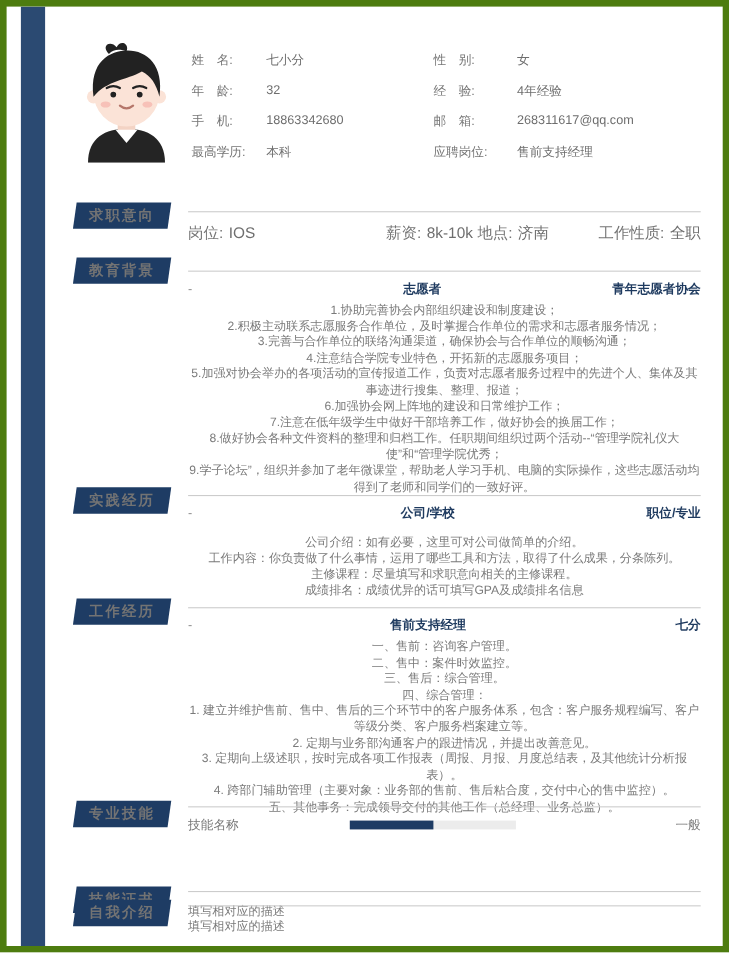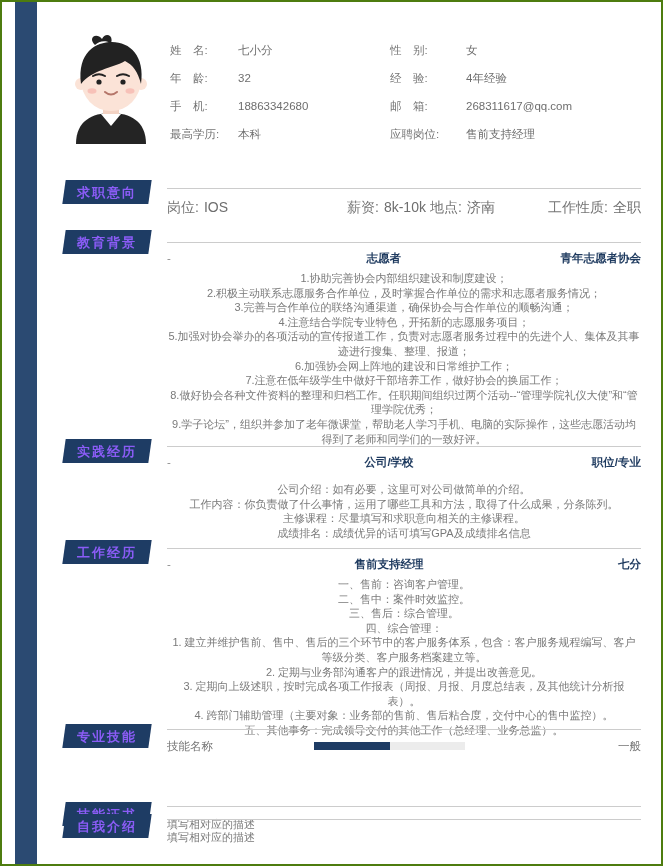--- a/index.html
+++ b/index.html
@@ -1,34 +1,34 @@
 <!DOCTYPE html>
 <html><head>
 <meta charset="utf-8">
 <style>
   html,body{margin:0;padding:0;background:#ffffff;}
   body{width:663px;height:866px;position:relative;font-family:"Liberation Sans","DejaVu Sans",sans-serif;}
-  .page{position:absolute;inset:0;border:2px solid #4d7c0f;box-sizing:border-box;background:#fff;overflow:hidden;}
+  .page{position:absolute;inset:0;border:6px solid #4d7c0f;box-sizing:border-box;background:#fff;overflow:hidden;}
   .side-bar{position:absolute;left:13px;top:0;width:22px;height:100%;background:#2b4a72;}
 
   
   .profile{position:absolute;left:62px;right:20px;top:32px;display:flex;}
   .avatar{width:94px;height:110px;margin-right:12px;flex:0 0 auto;}
   .info-grid{flex:1;padding-top:2px;}
   .info-row{display:flex;align-items:center;height:28px;font-size:11.5px;color:#757575;}
   .fl{width:68px;}
   .fv{width:152px;color:#6e6e6e;}
   .fl2{width:76px;}
   .fv2{flex:1;color:#6e6e6e;}
 
   
   .sec{position:absolute;left:62px;right:20px;}
   .sec-label{position:absolute;left:0;top:0;width:86px;height:24px;line-height:24px;text-align:center;}
   .sec-label::before{content:"";position:absolute;inset:0;background:#1e3c64;transform:skewX(-8deg);}
-  .sec-label span{position:relative;color:#8b5cf6;font-weight:bold;font-size:13px;letter-spacing:2px;}
+  .sec-label span{position:relative;color:#737373;font-weight:bold;font-size:13px;letter-spacing:2px;}
   .sec-content{margin-left:103px;border-top:1px solid #cccccc;}
 
   #sec-intent{top:178px;}  #sec-intent .sec-content{margin-top:8px;}
   #sec-edu{top:228px;}     #sec-edu .sec-content{margin-top:12px;}
   #sec-practice{top:437px;}#sec-practice .sec-content{margin-top:7px;}
   #sec-work{top:538px;}    #sec-work .sec-content{margin-top:8px;}
   #sec-skill{top:722px;}   #sec-skill .sec-content{margin-top:5px;}
   #sec-cert{top:768px;margin-top:32px;}    #sec-cert .sec-content{margin-top:4px;}
   #sec-intro{top:812px;}   #sec-intro .sec-content{margin-top:5px;}
 

